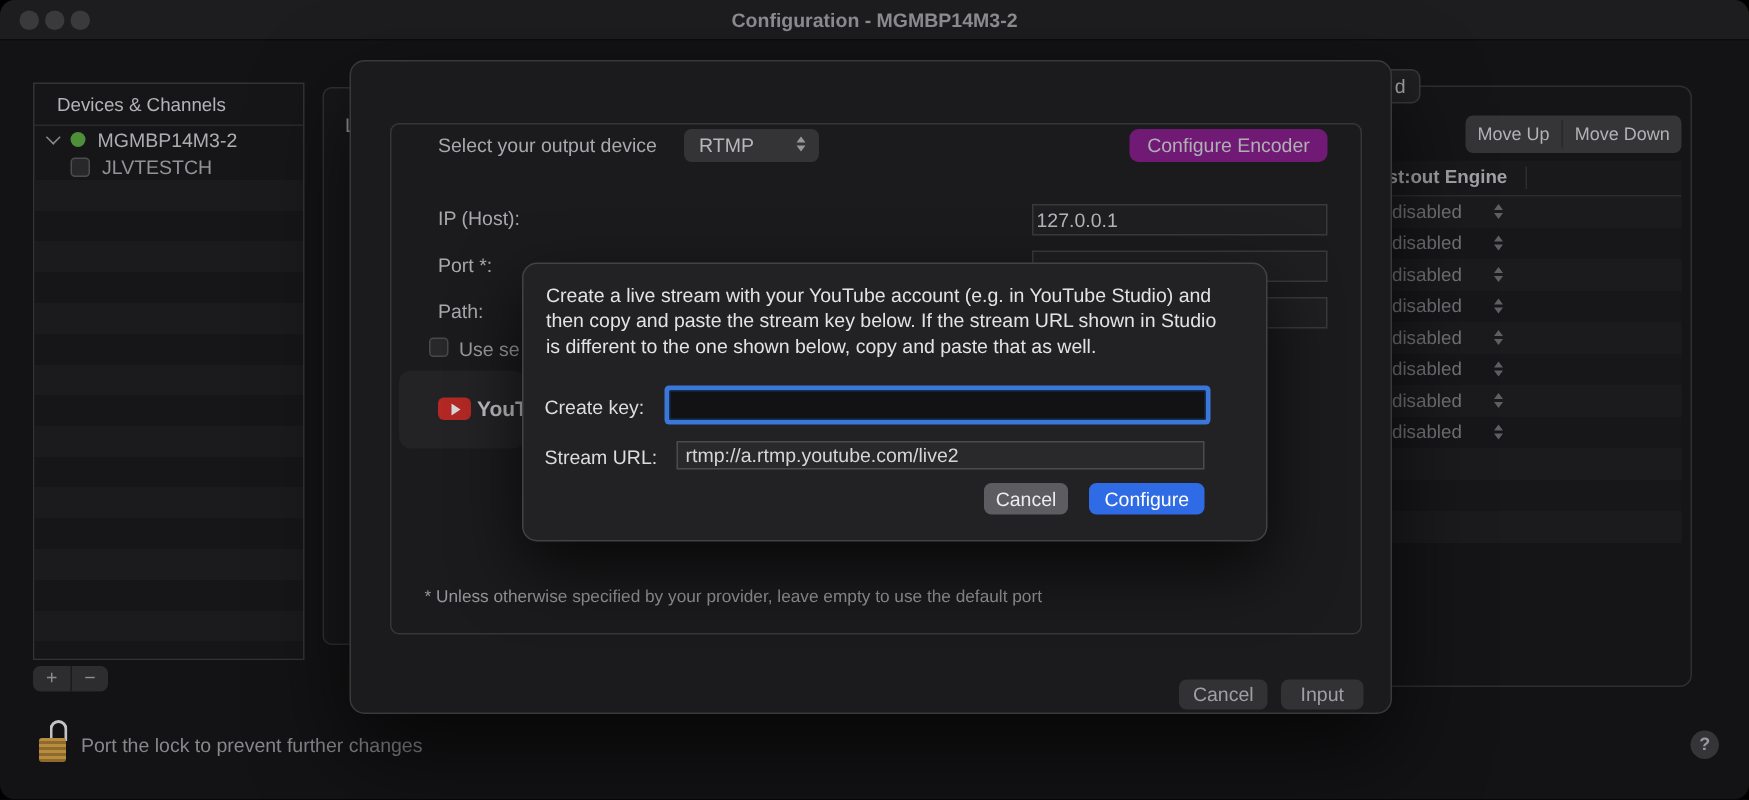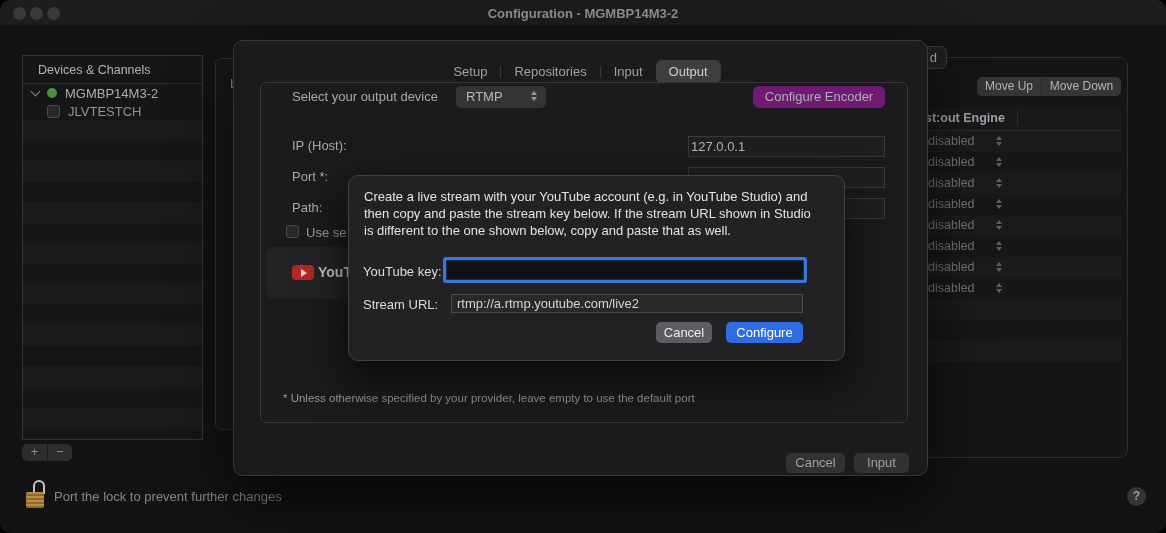--- a/index.html
+++ b/index.html
@@ -29,21 +29,21 @@
 
   .plusminus { position:absolute; left:22px; top:444px; width:50px; height:17px; background:#2d2d2f; border-radius:5px; display:flex; overflow:hidden; }
   .pm-seg { width:25px; text-align:center; color:#8e8e92; font-size:13px; line-height:15px; }
   .pm-seg + .pm-seg { border-left:1px solid #1b1b1d; }
 
   .midpanel { position:absolute; left:215px; top:58px; width:70px; height:372px; background:#18181a; border:1px solid #313133; border-radius:6px; }
   .mid-label { position:absolute; left:14px; top:17px; color:#98989c; font-size:13px; }
 
   .underbox { position:absolute; left:248px; top:57px; width:880px; height:401px; border:1px solid #2e2e30; border-radius:8px; background:#151517; }
   .tab-frag { position:absolute; left:918px; top:46px; width:29px; height:23px; background:#202022; border:1px solid #3a3a3c; border-radius:6px; color:#a6a6aa; font-size:13px; line-height:21px; text-align:right; padding-right:9px; }
-  .move-seg { position:absolute; left:977px; top:77px; width:144px; height:19px; background:#353537; border-radius:5px; display:flex; align-items:center; }
+  .move-seg { position:absolute; left:977px; top:77px; width:144px; height:25px; background:#353537; border-radius:5px; display:flex; align-items:center; }
   .move-item { text-align:center; font-size:12px; color:#b2b2b6; line-height:19px; }
   .move-item.up { width:64px; } .move-item.down { width:80px; border-left:1px solid #28282a; }
 
   .engine-table { position:absolute; left:750px; top:107px; width:371px; }
   .et-header { position:relative; height:24px; background:#19191b; border-bottom:1px solid #2c2c2e; }
   .et-header-label { position:absolute; left:175px; top:4px; color:#a2a2a6; font-size:12.5px; font-weight:700; }
   .et-coldiv { position:absolute; left:267px; top:4px; bottom:4px; width:1px; background:#2e2e30; }
   .et-body { height:231px; background:repeating-linear-gradient(180deg,#1b1b1d 0 21px,#17171a 21px 42px); }
   .engine-row { height:21px; position:relative; }
   .er-value { position:absolute; left:178px; top:3px; color:#737377; font-size:12.5px; }
@@ -204,28 +204,20 @@
     </div>
 
     <div class="lock">
       <div class="lock-shackle"></div>
       <div class="lock-body"></div>
     </div>
     <div class="lock-msg">Port the lock to prevent further changes</div>
     <div class="help-btn">?</div>
 
     <div class="sheet">
-      <div class="tabbar">
-        <div class="tab">Setup</div>
-        <div class="tab-div"></div>
-        <div class="tab">Repositories</div>
-        <div class="tab-div"></div>
-        <div class="tab">Input</div>
-        <div class="tab active">Output</div>
-      </div>
 
       <div class="groupbox"></div>
 
       <div class="lbl" style="left:49px; top:48px;">Select your output device</div>
       <div class="rtmp">
         <span>RTMP</span>
         <span class="rtmp-chev">
             <i class="tri-up"></i>
             <i class="tri-dn"></i>
           </span>
@@ -252,21 +244,21 @@
       </div>
 
       <div class="footnote">* Unless otherwise specified by your provider, leave empty to use the default port</div>
 
       <div class="sheet-btn sb-cancel">Cancel</div>
       <div class="sheet-btn sb-apply">Input</div>
     </div>
 
     <div class="popover">
       <div class="pop-msg">Create a live stream with your YouTube account (e.g. in YouTube Studio) and then copy and paste the stream key below. If the stream URL shown in Studio is different to the one shown below, copy and paste that as well.</div>
-      <div class="pop-lbl" style="left:14px; top:88px;">YouTube key:</div>
+      <div class="pop-lbl" style="left:14px; top:88px;">Create key:</div>
       <input class="key-input" value="" style="">
       <div class="pop-lbl" style="left:14px; top:121px;">Stream URL:</div>
       <input class="url-input" value="rtmp://a.rtmp.youtube.com/live2" style="">
       <div class="pop-btn pop-cancel">Cancel</div>
       <div class="pop-btn pop-configure">Configure</div>
     </div>
 
   </div>
 </div>
 

